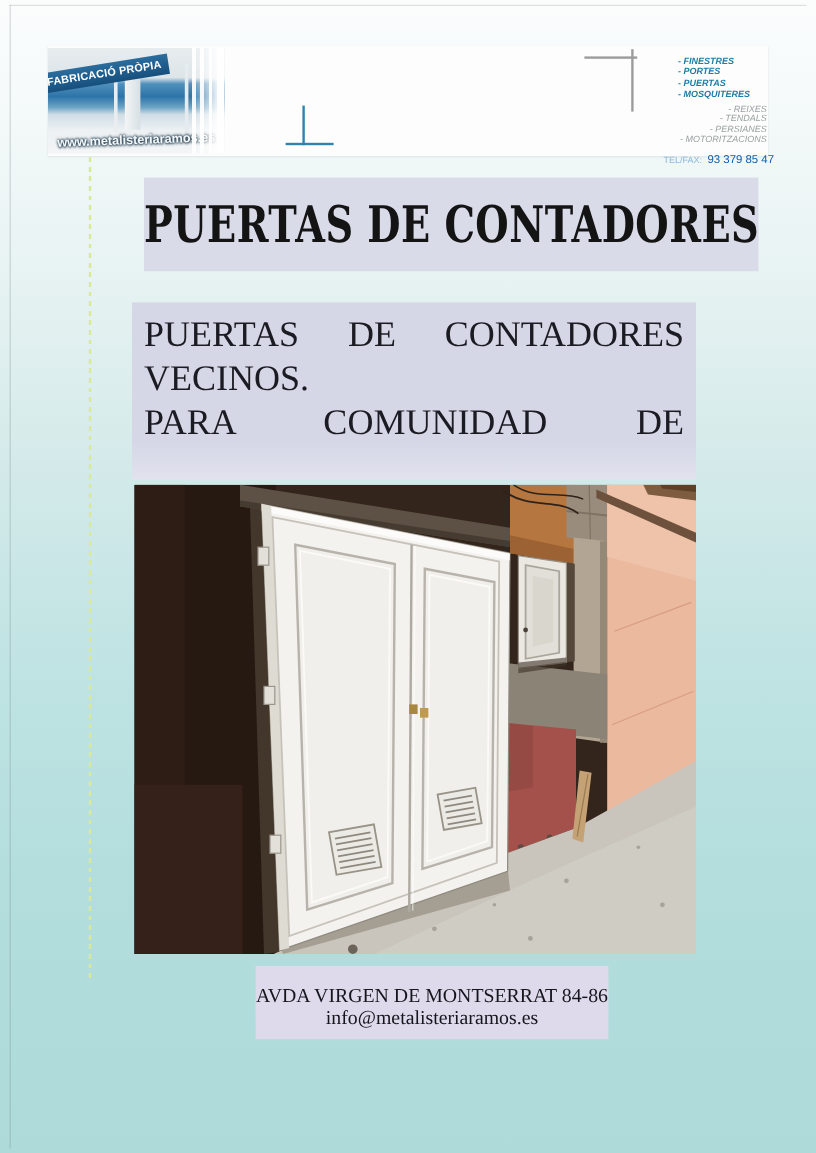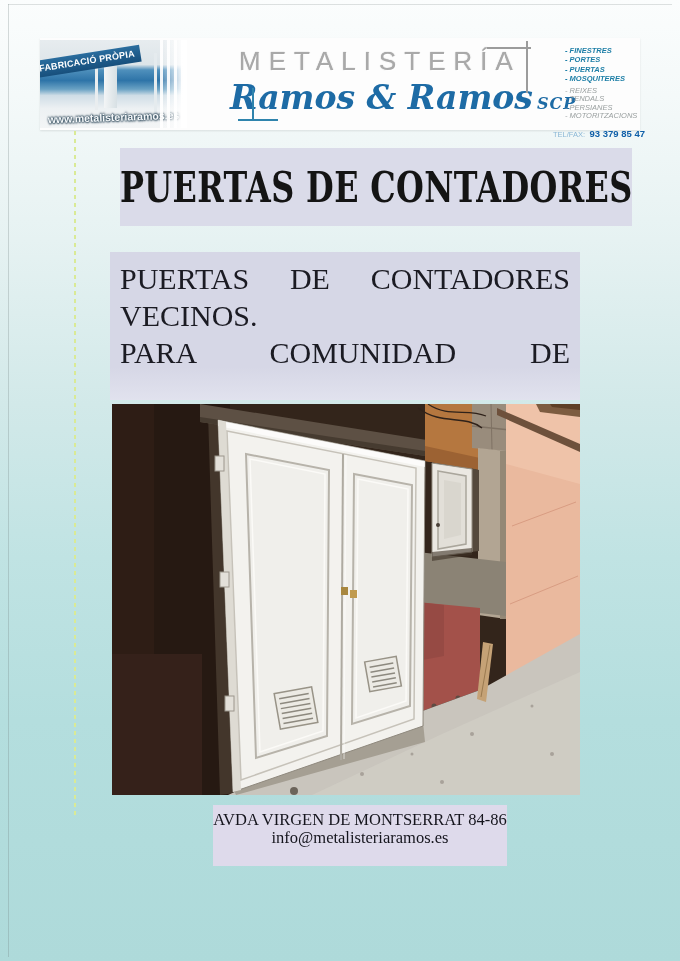--- a/index.html
+++ b/index.html
@@ -37,24 +37,24 @@
   .brand-script .scp { font-size:16px; margin-left:4px; letter-spacing:1px; }
 
   .mark-gray-h { position:absolute; left:447px; top:9px;  width:44px; height:2px; background:#9c9c9c; }
   .mark-gray-v { position:absolute; left:486px; top:3px;  width:2px; height:52px; background:#9c9c9c; }
   .mark-teal-v { position:absolute; left:212px; top:50px; width:2px; height:33px; background:#2f84ad; }
   .mark-teal-h { position:absolute; left:198px; top:81px; width:40px; height:2px; background:#2f84ad; }
 
   .services { position:absolute; left:513px; top:8px; width:86px; font-style:italic; }
   .svc-p { color:#1c7ea6; font-weight:bold; font-size:7.5px; line-height:9.3px; padding-left:12px; white-space:nowrap;font-style:italic; }
   .svc-gap { height:4px; }
-  .svc-s { color:#9aa0a0; font-size:7.5px; line-height:8.2px; padding-left:12px; white-space:nowrap; }
+  .svc-s { color:#9aa0a0; font-size:7.5px; line-height:8.2px; padding-left:12px; white-space:nowrap;text-align:right; }
   .telfax { margin-top:3px; font-style:normal; white-space:nowrap; }
   .telfax-label { color:#8cb8d6; font-size:7.5px;text-align:right; }
-  .telfax-num { color:#0f5fa8; font-weight:bold; font-size:9.5px;text-align:center; }
+  .telfax-num { color:#0f5fa8; font-weight:normal; font-size:9.5px;text-align:center; }
 
   
   .dashed-line { position:absolute; left:74px; top:131px; width:2px; height:687px;
     background:repeating-linear-gradient(180deg,#d9ea96 0 4px,rgba(0,0,0,0) 4px 8px); }
 
   
   .title-banner { position:absolute; left:120px; top:148px; width:512px; height:78px; background:#dadbe9;
     display:flex; align-items:center; justify-content:center; }
   .title-banner span { font-family:"DejaVu Serif",serif; font-weight:bold; font-size:42px; color:#141414;
     transform:scaleX(.76); transform-origin:center; white-space:nowrap; letter-spacing:.5px; }
@@ -64,44 +64,40 @@
     background:linear-gradient(180deg,#d6d7e6 0 78%,#e1e2ee 100%); padding:8px 10px; box-sizing:border-box; }
   .body-line { font-family:"Liberation Serif",serif; font-size:30px; line-height:37px; color:#1b1b23; }
   .just { text-align:justify; text-align-last:justify; text-justify:inter-word; }
 
   
   .photo { position:absolute; left:112px; top:404px; width:468px; height:391px; }
   .photo svg { display:block; width:100%; height:100%; }
 
   
   .footer-box { position:absolute; left:213px; top:805px; width:294px; height:61px; background:#dedaeb;
-    text-align:center; color:#15151d; padding-top:6px; box-sizing:border-box; font-family:"Liberation Serif",serif; }
+    text-align:center; color:#15151d; padding-top:16px; box-sizing:border-box; font-family:"Liberation Serif",serif; }
   .footer-line { font-size:16.5px; line-height:17.5px; white-space:nowrap; }
 </style>
 </head>
 <body>
 
 <div class="page">
   <div class="frame-left"></div>
   <div class="frame-top"></div>
 
   <div class="header-band">
     <div class="logo">
       <div class="logo-frame1"></div>
       <div class="logo-col"></div>
       <div class="logo-frame2"></div>
       <div class="logo-badge">FABRICACIÓ PRÒPIA</div>
       <div class="logo-url">www.metalisteriaramos.es</div>
       <div class="logo-blinds"></div>
     </div>
 
-    <div class="brand">
-      <div class="brand-top">METALISTERÍA</div>
-      <div class="brand-script"><span>Ramos &amp; Ramos</span><span class="scp">SCP</span></div>
-    </div>
 
     <div class="mark-gray-h"></div>
     <div class="mark-gray-v"></div>
     <div class="mark-teal-v"></div>
     <div class="mark-teal-h"></div>
 
     <div class="services">
       <div class="svc-p">- FINESTRES</div>
       <div class="svc-p">- PORTES</div>
       <div class="svc-p">- PUERTAS</div>

